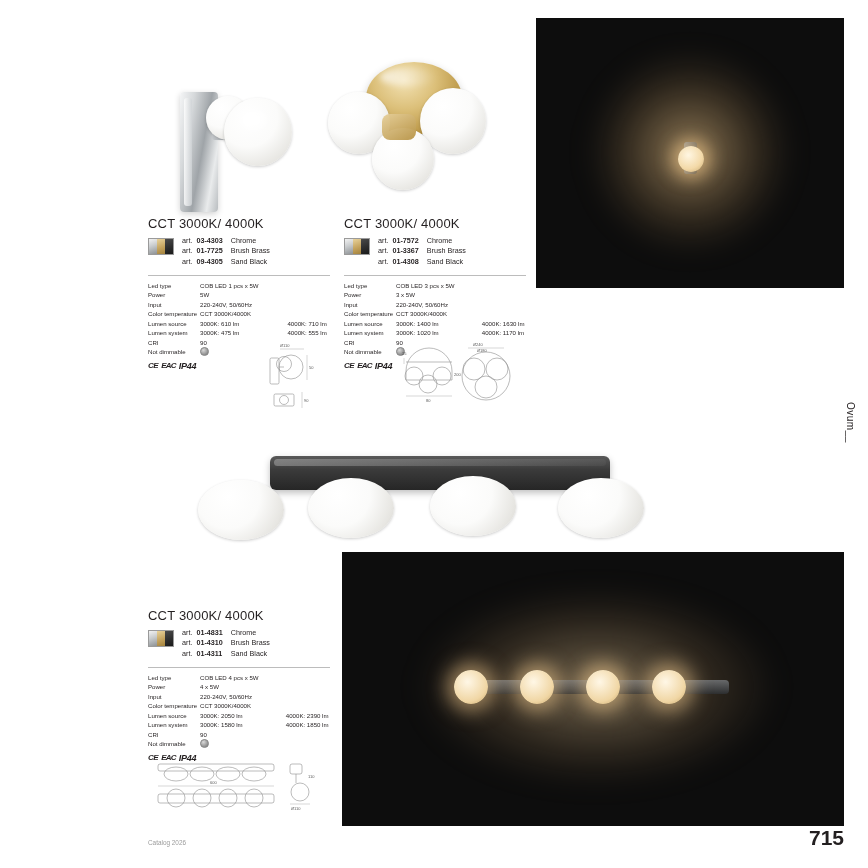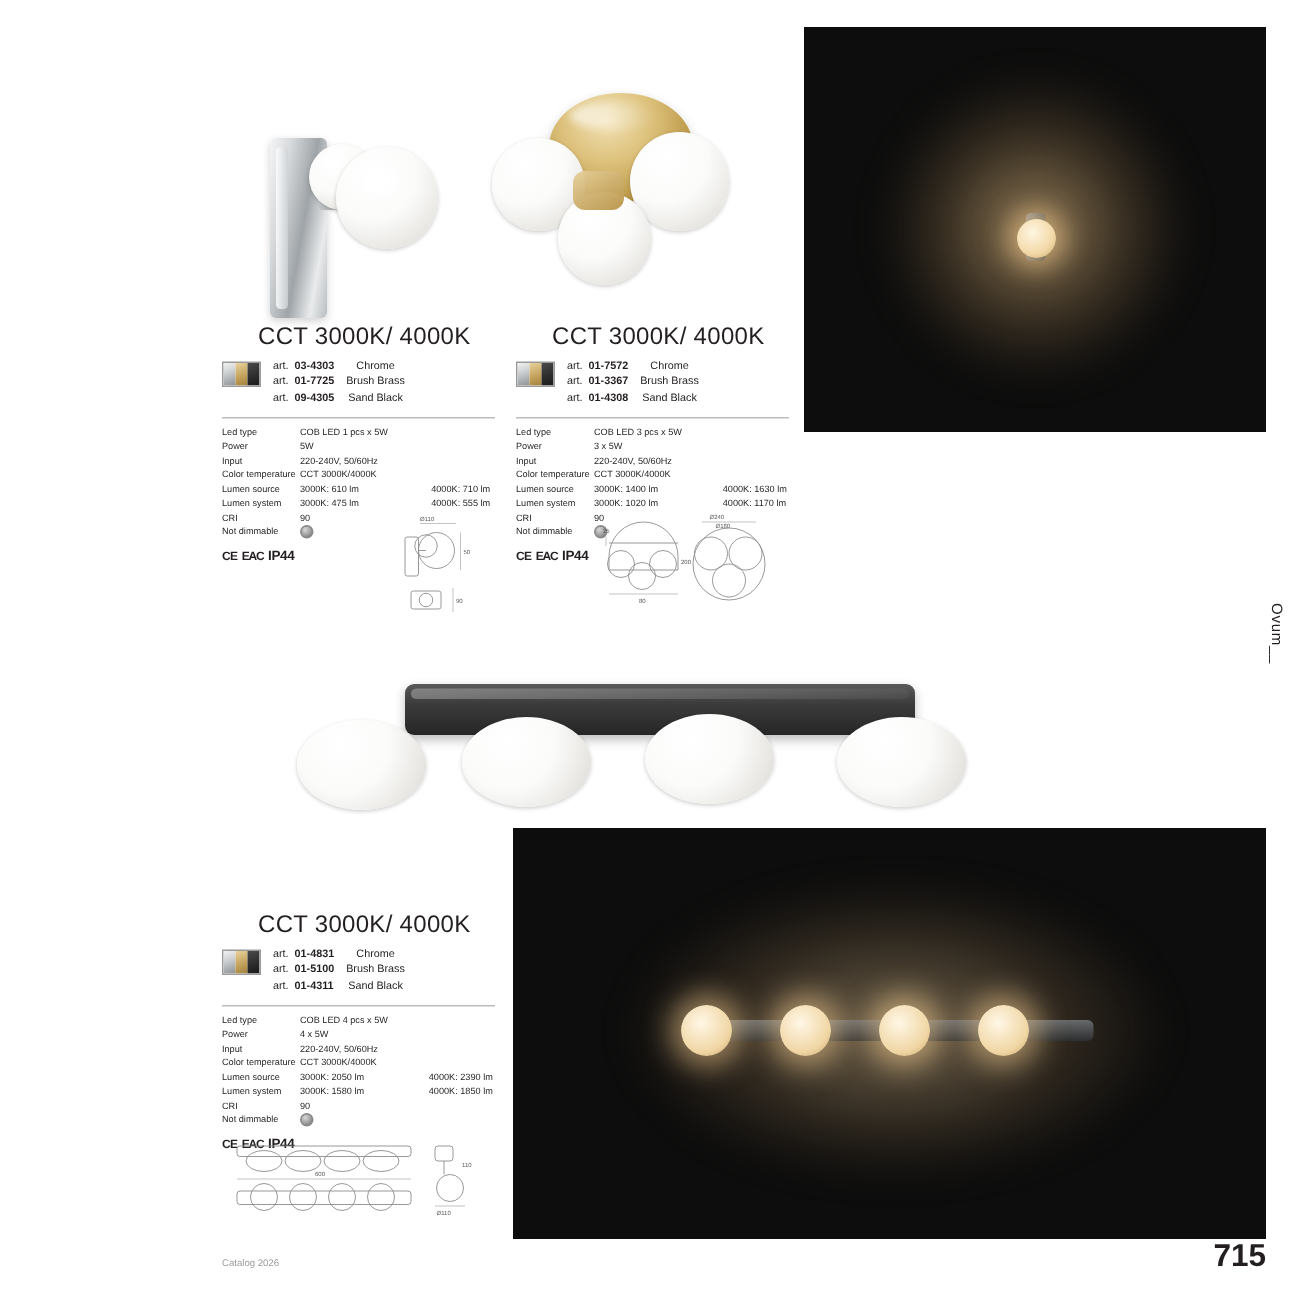--- a/index.html
+++ b/index.html
@@ -11,37 +11,36 @@
   .page {
     position: relative;
     width: 868px;
     height: 868px;
     overflow: hidden;
     background: #fff;
   }
 
   
   .cct-title {
-    font-size: 16px;
+    font-size: 13px;
     color: #231f20;
     letter-spacing: .2px;
     white-space: nowrap;
-    margin-left: 24px;
   }
   .art-table { border-collapse: collapse; }
   .art-table td {
     font-size: 7.2px;
     color: #231f20;
     padding: 0 0 .6px 0;
     white-space: nowrap;
     line-height: 1.35;
   }
   .art-lbl { color: #231f20; padding-right: 4px !important; margin-left: 48px; }
   .art-code { color: #d2122e; font-weight: bold; padding-right: 8px !important; }
-  .art-fin { color: #d2122e; text-align: center; }
+  .art-fin { color: #d2122e; }
 
   .spec-table { border-collapse: collapse; width: 100%; }
   .spec-table td {
     font-size: 6.1px;
     color: #231f20;
     line-height: 1.55;
     padding: 0;
     vertical-align: top;
     white-space: nowrap;
   }
@@ -63,23 +62,24 @@
     margin-top: 2px;
   }
   .swatches i { display: block; height: 100%; }
   .sw-chrome { width: 34%; background: linear-gradient(160deg,#f2f2f2 0%,#c9ccce 45%,#8e9295 100%); }
   .sw-brass2 { width: 33%; background: linear-gradient(160deg,#e8d29b 0%,#c2a05a 60%,#a3823c 100%); }
   .sw-black  { width: 33%; background: linear-gradient(160deg,#4a4a4a 0%,#2b2b2b 60%,#1a1a1a 100%); }
 
   
   .certs {
     display: flex;
-    align-items: flex-end;
+    align-items: flex-start;
     gap: 3px;
     margin-top: 3px;
+    font-style: italic;
   }
   .ce-mark { font-size: 8px; font-weight: bold; color: #231f20; letter-spacing: -.5px; }
   .eac-mark { font-size: 8px; font-weight: bold; color: #231f20; letter-spacing: -.8px; }
   .ip-mark {
     font-size: 9px;
     font-weight: bold;
     color: #231f20;
     letter-spacing: -.2px;
   }
   .dim-dot {
@@ -421,21 +421,21 @@
       </div>
       <table class="art-table">
         <tbody>
             <tr>
           <td class="art-lbl">art.</td>
           <td class="art-code">01-4831</td>
           <td class="art-fin">Chrome</td>
         </tr>
         <tr>
           <td class="art-lbl">art.</td>
-          <td class="art-code">01-5100</td>
+          <td class="art-code">01-4310</td>
           <td class="art-fin">Brush Brass</td>
         </tr>
         <tr>
           <td class="art-lbl">art.</td>
           <td class="art-code">01-4311</td>
           <td class="art-fin">Sand Black</td>
         </tr>
       </tbody>
         </table>
     </div>

